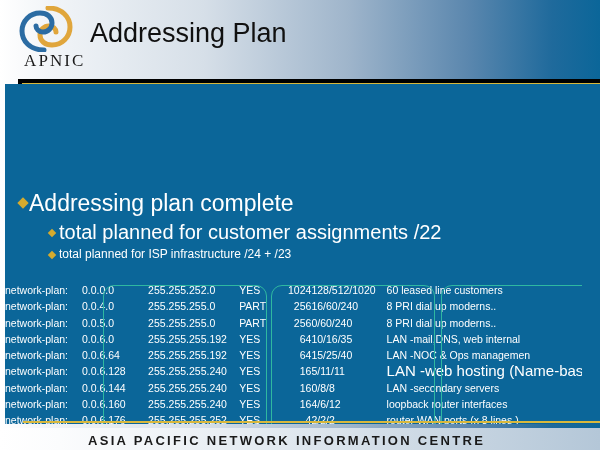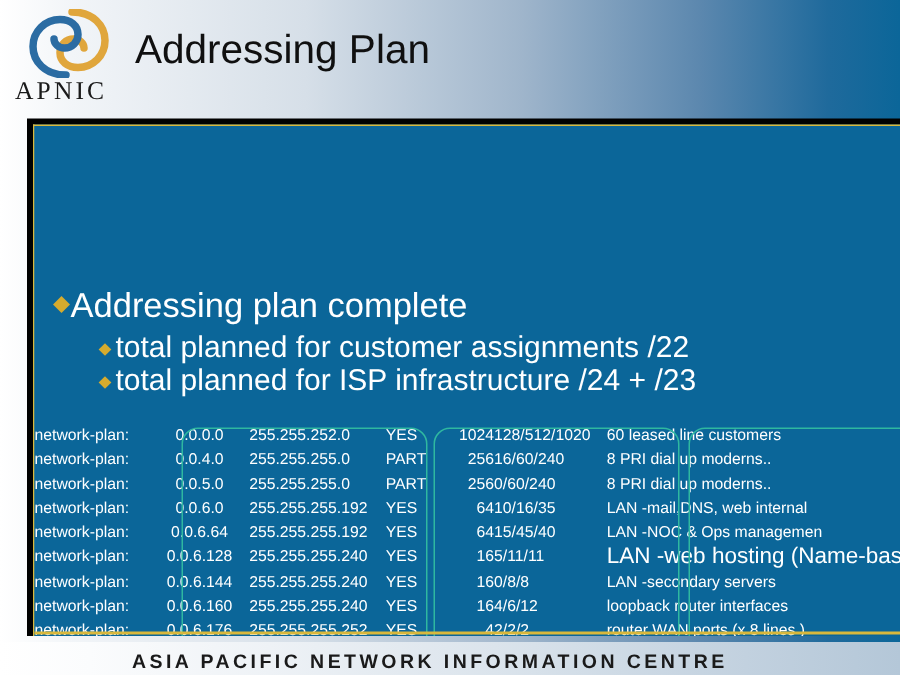--- a/index.html
+++ b/index.html
@@ -37,21 +37,21 @@
     width: 78px;
     height: 66px;
   }
   .logo-mark {
     position: absolute;
     left: 8px; top: 0;
     width: 56px; height: 46px;
   }
   .logo-word {
     position: absolute;
-    left: 0; top: 46px;
+    left: 14px; top: 46px;
     width: 78px;
     text-align: left;
     font-family: "Liberation Serif", serif;
     font-size: 17px;
     letter-spacing: 2.1px;
     color: #1a1a1a;
     line-height: 18px;
   }
   .slide-title {
     position: absolute;
@@ -81,21 +81,21 @@
     top: 83px;
     width: 578px;
     height: 341px;
     background: #0b6699;
     border-top: 1px solid #d9b83c;
     border-left: 1px solid #d9b83c;
     box-sizing: border-box;
   }
   .body-inner {
     position: absolute;
-    left: 23px;
+    left: 5px;
     top: 84px;
     width: 577px;
     height: 340px;
     background: #0b6699;
     overflow: hidden;
     text-decoration: underline;
   }
   .gold-underline {
     position: absolute;
     left: 23px;
@@ -138,21 +138,21 @@
   .b2 .diamond { margin-top: 7px; margin-right: 4px; }
   .b2-text {
     font-size: 20px;
     color: #ffffff;
     line-height: 19px;
   }
 
   .b3 { left: 44px; top: 161px; }
   .b3 .diamond { margin-top: 7px; margin-right: 4px; }
   .b3-text {
-    font-size: 20px;
+    font-size: 12px;
     color: #ffffff;
     line-height: 19px;
   }
 
   
   .table-area {
     position: absolute;
     left: 0;
     top: 198px;
     width: 600px;
@@ -167,21 +167,21 @@
     color: #ffffff;
     line-height: 16.3px;
   }
   .tbl td {
     padding: 0;
     white-space: nowrap;
     vertical-align: top;
     height: 16.3px;
   }
   .c-label { width: 78px; padding-left: 10px; }
-  .c-net   { width: 68px; padding-left: 20px; text-align: center; }
+  .c-net   { width: 68px; padding-left: 20px; }
   .c-mask  { width: 92px; }
   .c-stat  { width: 44px; padding-left: 16px; }
   .c-count { width: 30px; text-align: right; margin-left: 37px; }
   .c-ratio { width: 76px; padding-left: 9px; }
   .c-desc  { padding-left: 9px; }
   .desc-small { font-size: 15px; }
 
   
   .grp {
     position: absolute;
@@ -287,21 +287,21 @@
               <td class="c-count">64</td>
               <td class="c-ratio">10/16/35</td>
               <td class="c-desc">LAN -mail,DNS, web internal</td>
             </tr>
             <tr>
               <td class="c-label">network-plan:</td>
               <td class="c-net">0.0.6.64</td>
               <td class="c-mask">255.255.255.192</td>
               <td class="c-stat">YES</td>
               <td class="c-count">64</td>
-              <td class="c-ratio">15/45/40</td>
+              <td class="c-ratio">15/25/40</td>
               <td class="c-desc">LAN -NOC &amp; Ops managemen</td>
             </tr>
             <tr>
               <td class="c-label">network-plan:</td>
               <td class="c-net">0.0.6.128</td>
               <td class="c-mask">255.255.255.240</td>
               <td class="c-stat">YES</td>
               <td class="c-count">16</td>
               <td class="c-ratio">5/11/11</td>
               <td class="c-desc desc-small">LAN -web hosting (Name-based)</td>

